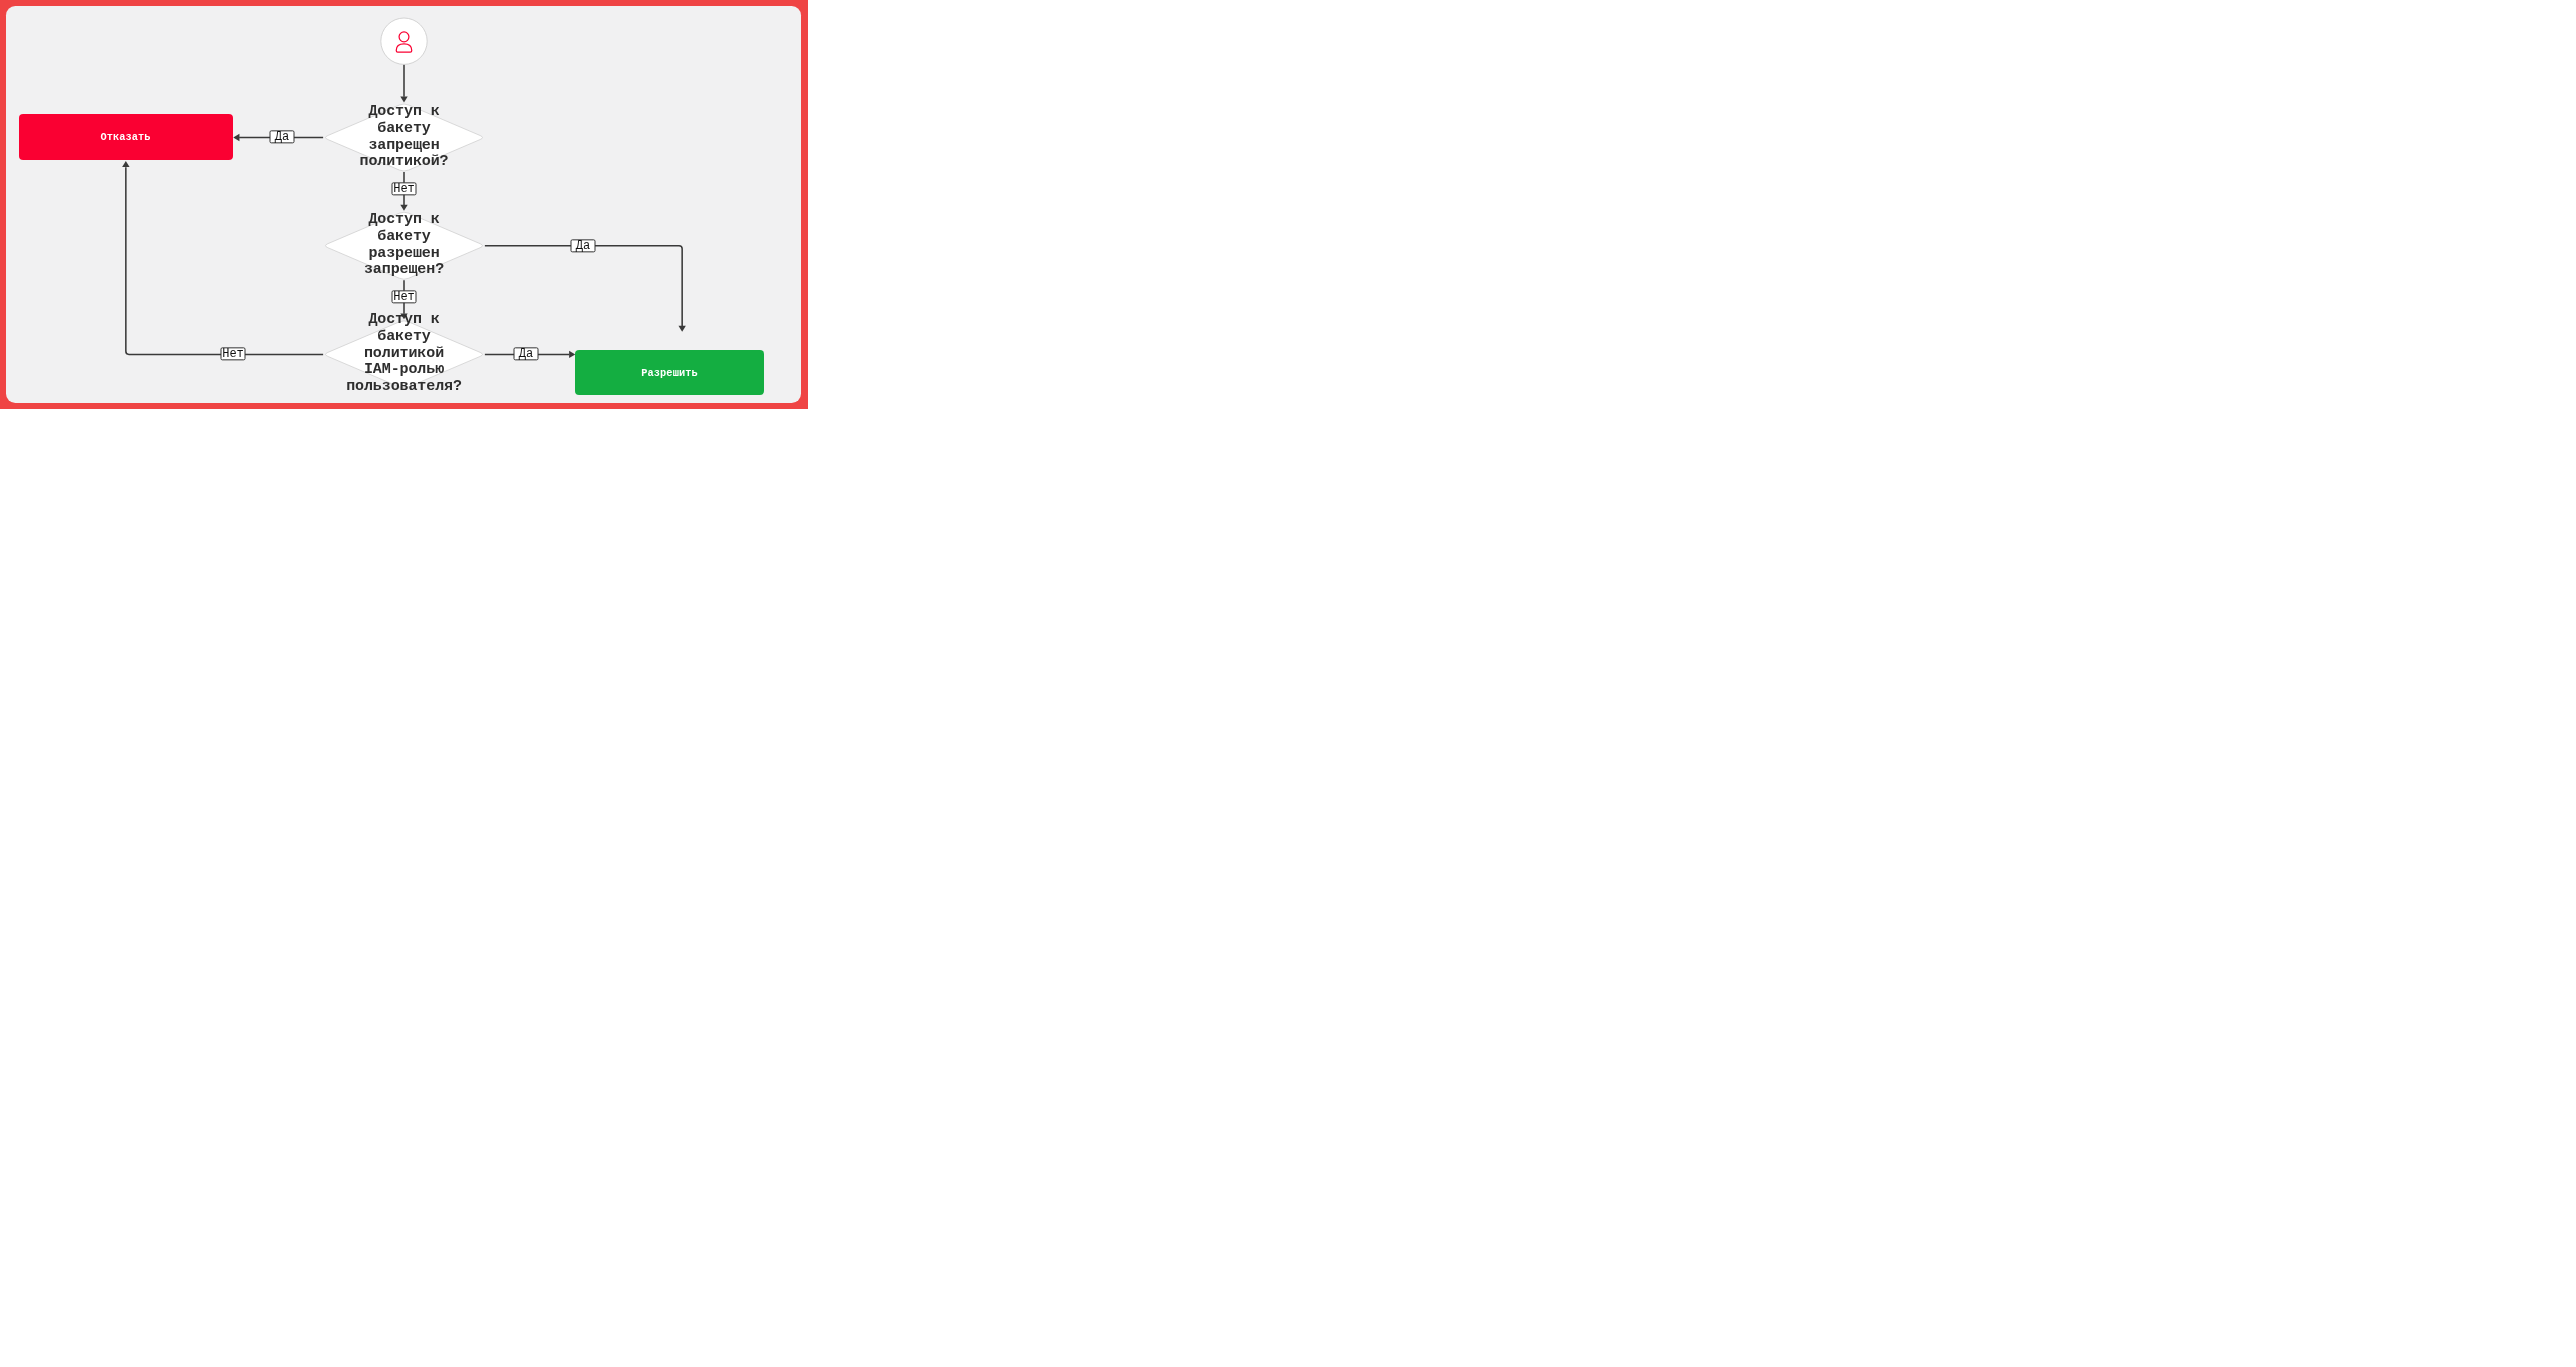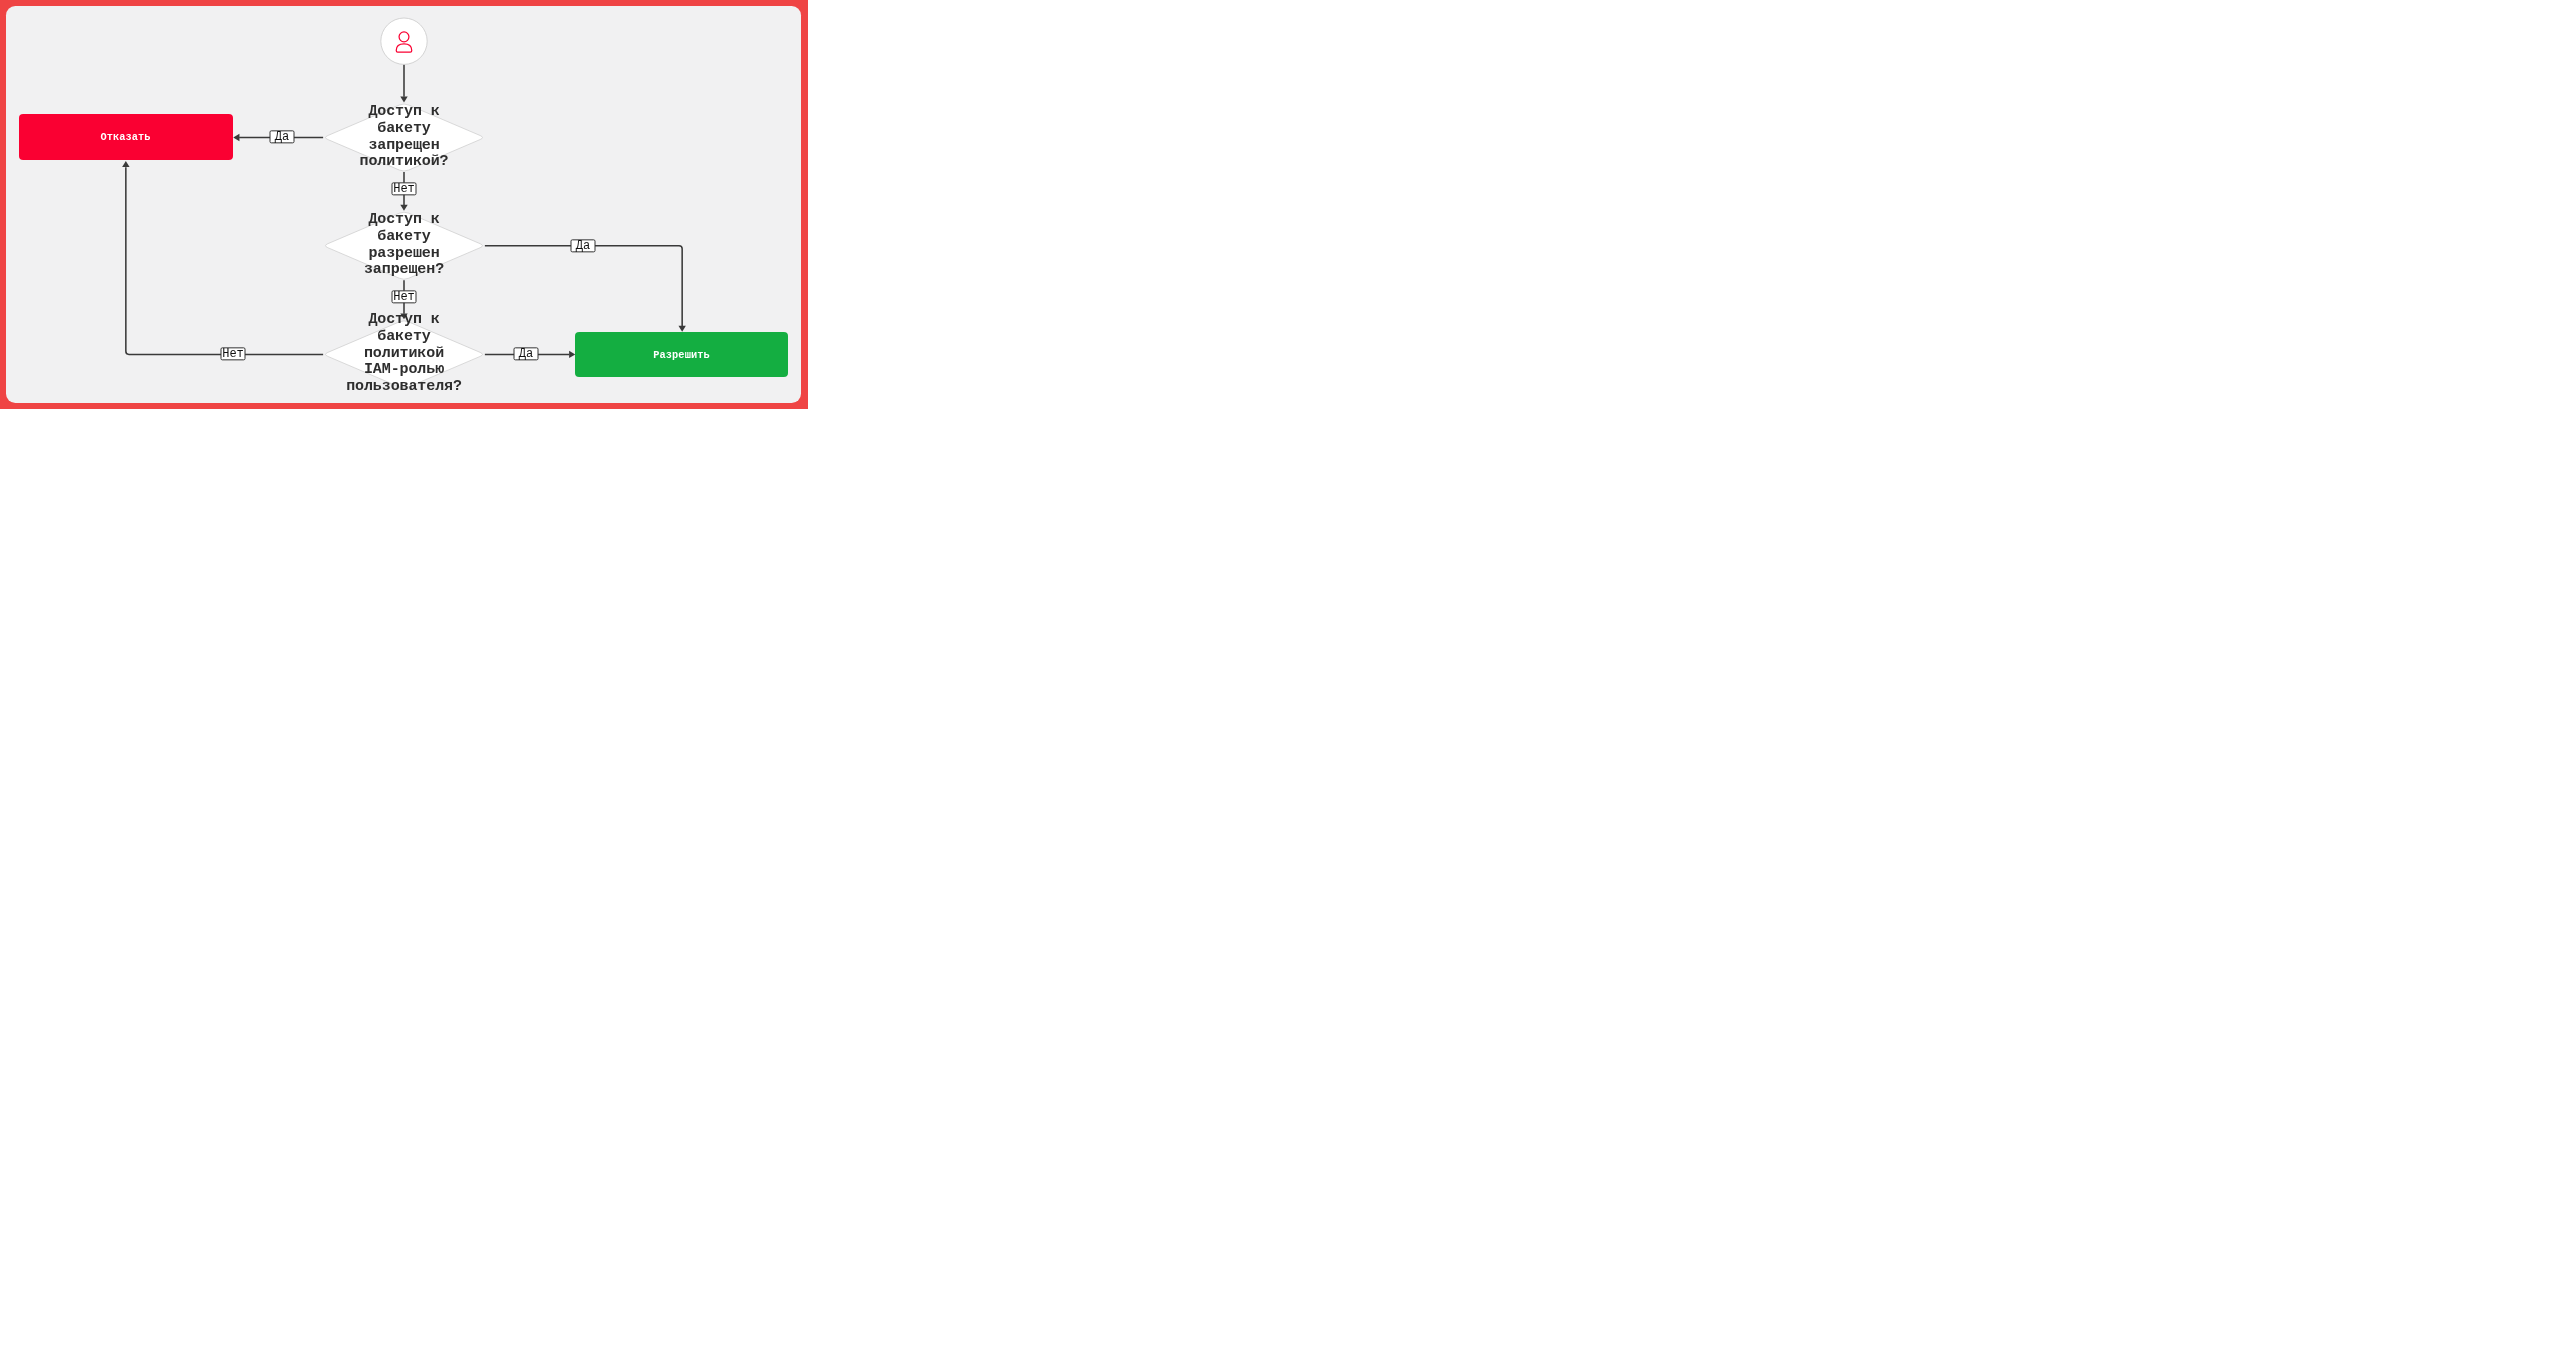--- a/index.html
+++ b/index.html
@@ -42,21 +42,21 @@
     display: flex;
     align-items: center;
     justify-content: center;
     color: #ffffff;
     font-size: 10.3px;
     font-weight: bold;
     border-radius: 4.1px;
     letter-spacing: 0.1px;
   }
   .node-deny  { left: 18.5px;   top: 114px; width: 214px; height: 46px; background: var(--deny); }
-  .node-allow { left: 575px; top: 332px; width: 213px; height: 45px; background: var(--allow); }
+  .node-allow { left: 575px; top: 350px; width: 189px; height: 45px; background: var(--allow); }
   .dtext {
     position: absolute;
     width: 118px;
     transform: translate(-50%, -50%);
     text-align: center;
     font-size: 15px;
     font-weight: bold;
     line-height: 1.12;
     color: var(--text);
     letter-spacing: -0.1px;

